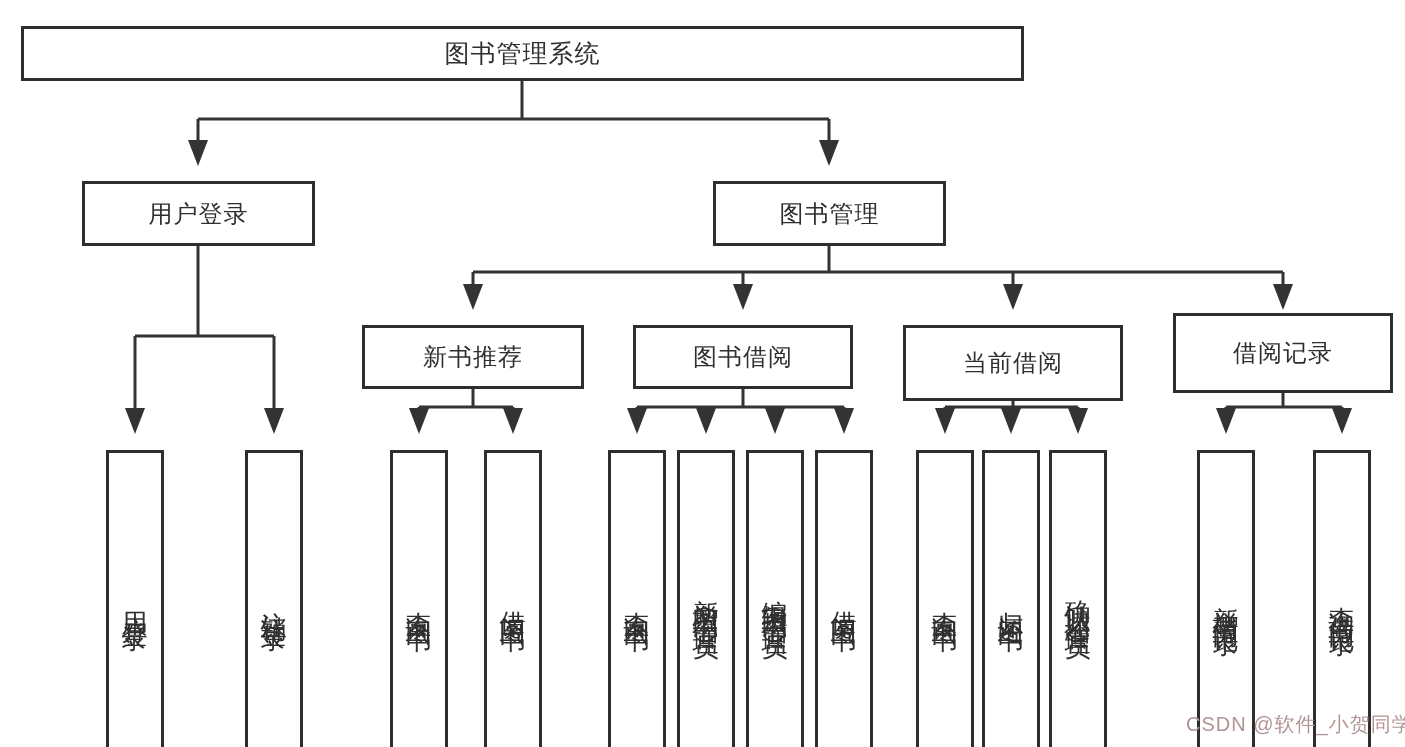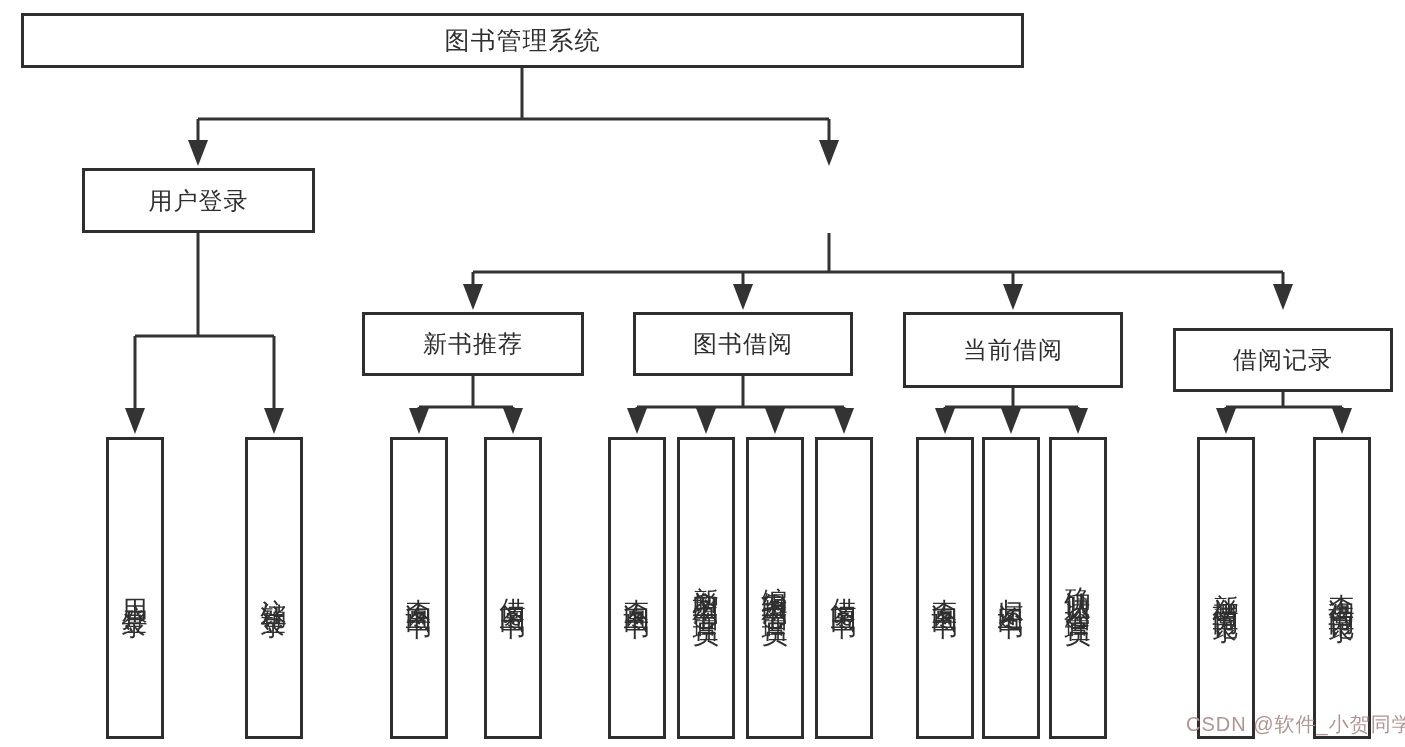--- a/index.html
+++ b/index.html
@@ -15,21 +15,21 @@
     position:relative;width:1405px;height:747px;background:var(--background);
     overflow:hidden;
   }
   .connectors{position:absolute;left:0;top:0;width:1405px;height:747px;z-index:1;}
   .connectors path{stroke:var(--line);stroke-width:3;fill:none;}
   .connectors polygon{fill:var(--line);stroke:none;}
   .node{
     position:absolute;box-sizing:border-box;background:#fff;
     border:3px solid var(--box-border);
     display:flex;align-items:center;justify-content:center;
-    z-index:2;text-align:center;
+    z-index:2;text-align:center;margin-top:13px;
   }
   .root{font-size:25px;letter-spacing:1px;}
   .lvl2,.lvl3{font-size:24px;letter-spacing:1px;}
   .leaf{top:437px;width:58px;height:302px;}
   .vtext{
     writing-mode:vertical-rl;text-orientation:mixed;
     font-size:26px;letter-spacing:5px;line-height:1;
     white-space:nowrap;
   }
   .watermark{
@@ -82,25 +82,26 @@
     <g>
       <path d="M1283 376 V407 M1226 407 H1342 M1226 407 V412 M1342 407 V412"></path>
       <polygon points="1216,408 1236,408 1226,434"></polygon>
       <polygon points="1332,408 1352,408 1342,434"></polygon>
     </g>
   </svg>
 
   <div class="node root" style="left:21px;top:13px;width:1003px;height:55px">图书管理系统</div>
 
   <div class="node lvl2" style="left:82px;top:168px;width:233px;height:65px">用户登录</div>
+  <div class="node lvl2" style="left:713px;top:168px;width:233px;height:65px">图书管理</div>
 
   <div class="node lvl3" style="left:362px;top:312px;width:222px;height:64px">新书推荐</div>
   <div class="node lvl3" style="left:633px;top:312px;width:220px;height:64px">图书借阅</div>
   <div class="node lvl3" style="left:903px;top:312px;width:220px;height:76px">当前借阅</div>
-  <div class="node lvl3" style="left:1173px;top:328px;width:220px;height:64px">借阅记录</div>
+  <div class="node lvl3" style="left:1173px;top:300px;width:220px;height:80px">借阅记录</div>
 
   <div class="node leaf" style="left:106px">
     <span class="vtext">用户登录</span>
   </div>
   <div class="node leaf" style="left:245px">
     <span class="vtext">注销登录</span>
   </div>
 
   <div class="node leaf" style="left:390px">
     <span class="vtext">查询图书</span>

